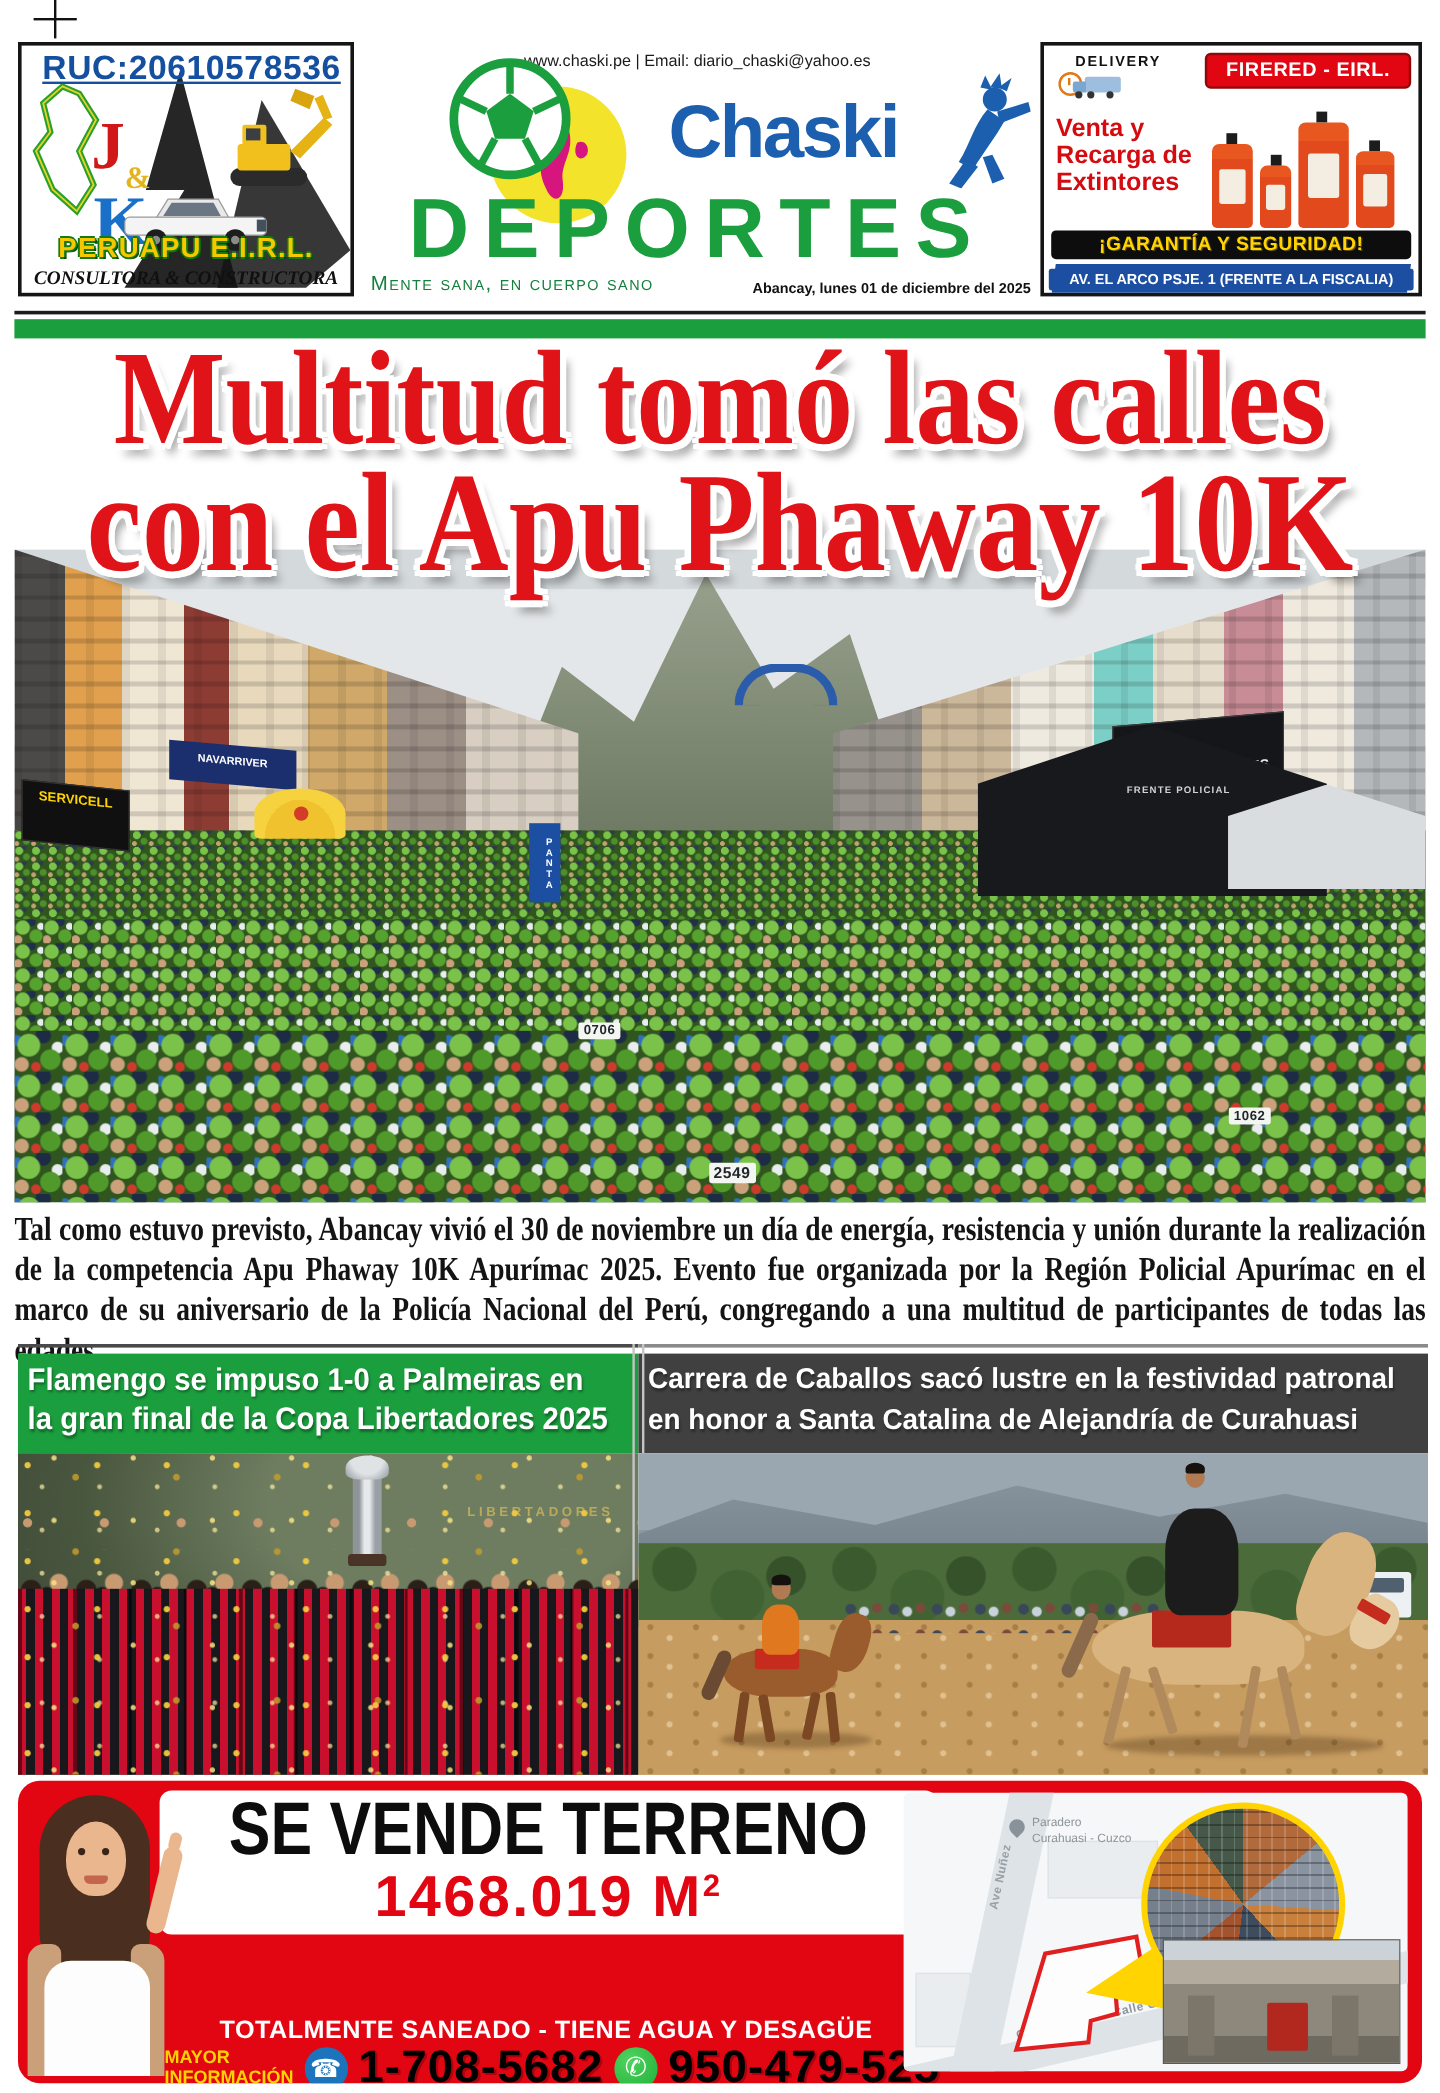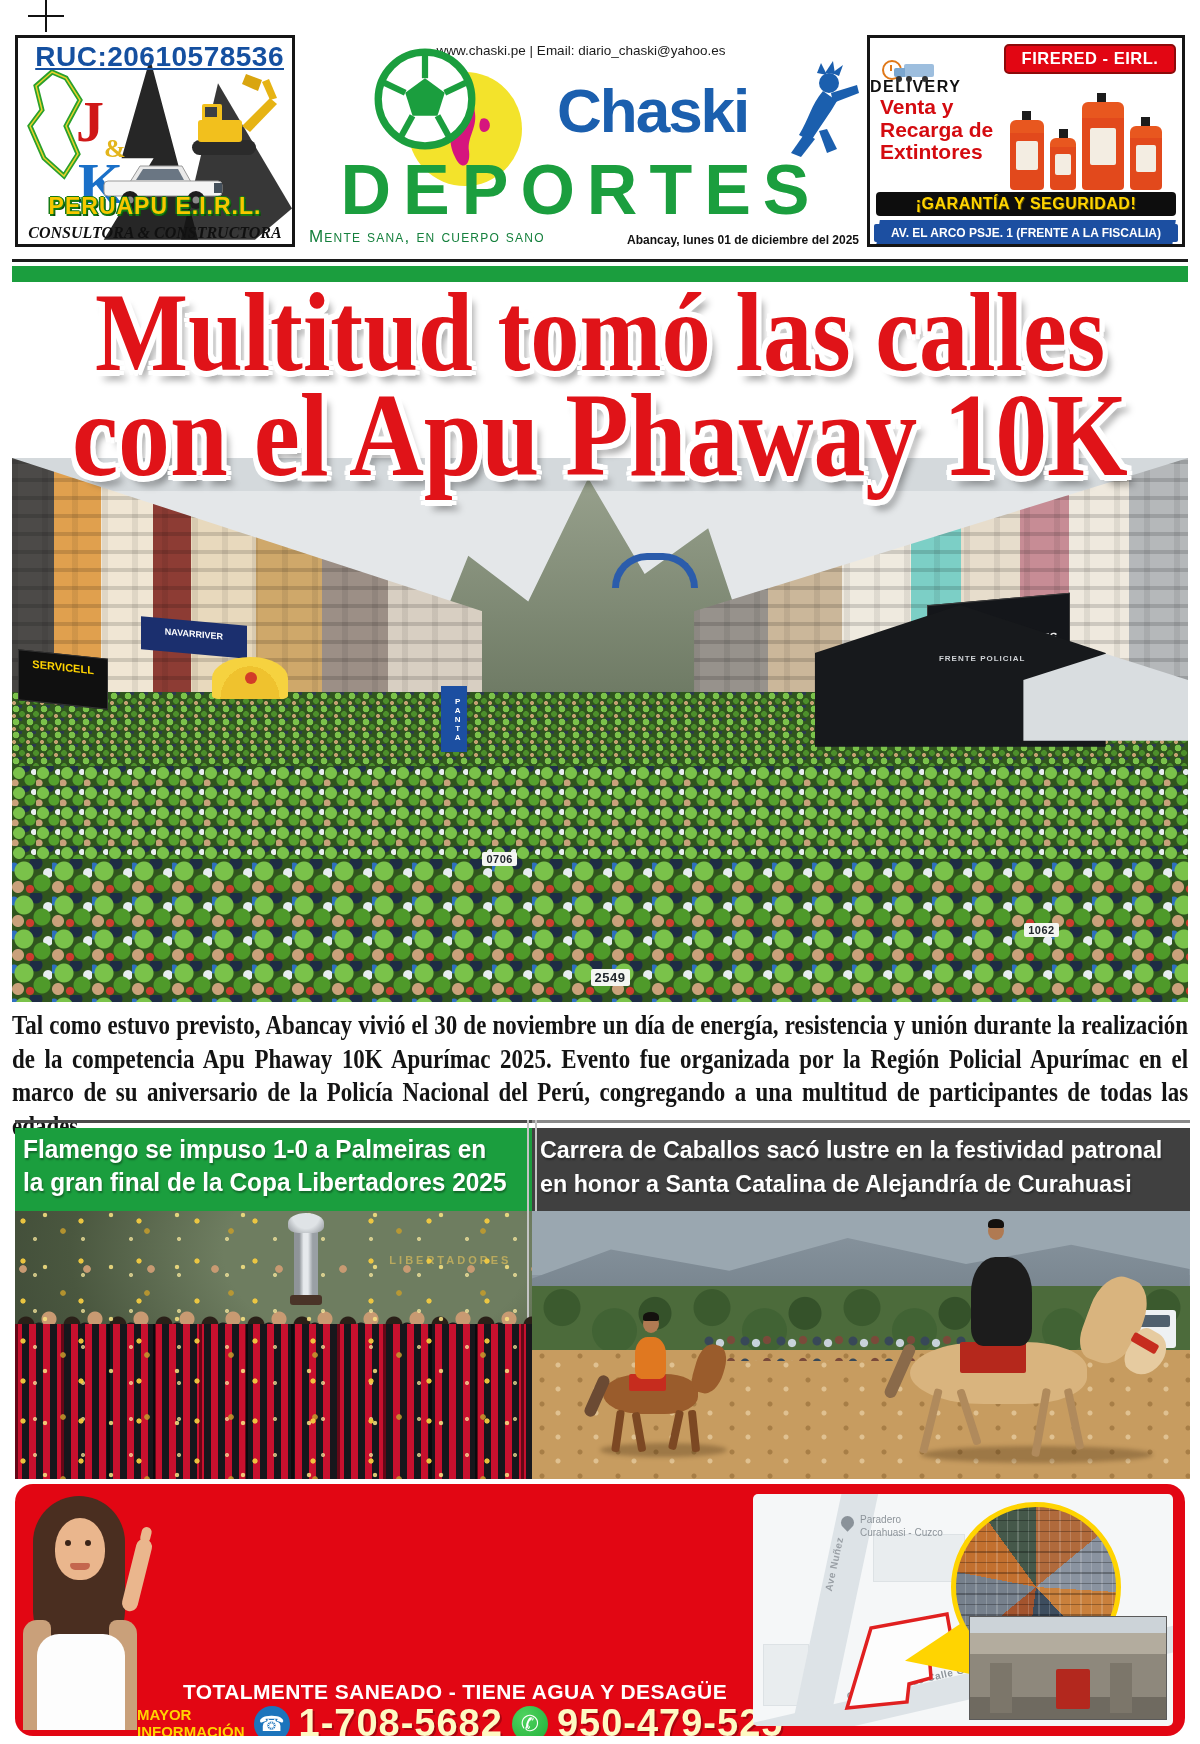--- a/index.html
+++ b/index.html
@@ -47,21 +47,21 @@
   .chaski-title{position:absolute;left:256px;top:40px;font-size:62px;font-weight:bold;color:#1b5fae;
       letter-spacing:-2px;z-index:3;}
   .chaski-figure{position:absolute;right:2px;top:26px;z-index:2;}
   .deportes{position:absolute;left:0;top:120px;width:100%;text-align:center;font-size:70px;line-height:1;
       font-weight:bold;color:#1b9e3e;letter-spacing:12px;z-index:2;}
   .motto{position:absolute;left:8px;bottom:0;font-variant:small-caps;font-size:17px;
       letter-spacing:1.2px;color:#15803d;}
   .dateline{position:absolute;right:2px;bottom:0;font-size:12px;font-weight:bold;color:#111;}
 
   
-  .delivery-lbl{position:absolute;left:0;top:6px;font-size:16px;font-weight:bold;letter-spacing:1.5px;color:#111;margin-top:34px;}
+  .delivery-lbl{position:absolute;left:26px;top:6px;font-size:12px;font-weight:bold;letter-spacing:1.5px;color:#111;}
   .clock-icon{position:absolute;left:12px;top:22px;width:16px;height:16px;border:2.5px solid #e07818;
       border-radius:50%;}
   .clock-icon::before{content:"";position:absolute;left:6px;top:3px;width:2px;height:6px;background:#e07818;}
   .truck-icon{position:absolute;left:34px;top:26px;width:30px;height:13px;background:#9dbede;border-radius:2px;}
   .truck-icon::before{content:"";position:absolute;left:-10px;top:4px;width:11px;height:9px;background:#7aa6cf;border-radius:2px 0 0 2px;}
   .truck-icon::after{content:"";position:absolute;left:2px;bottom:-5px;width:6px;height:6px;background:#333;border-radius:50%;
       box-shadow:16px 0 0 #333,-10px 0 0 #333;}
   .firered-pill{position:absolute;right:6px;top:6px;width:168px;height:26px;background:#e20613;
       border:2px solid #8d0a0a;border-radius:5px;color:#fff;font-weight:bold;font-size:16.5px;
       text-align:center;line-height:24px;letter-spacing:.5px;}
@@ -265,21 +265,21 @@
       border-radius:14px;color:#ffd401;font-weight:bold;text-align:center;padding-top:4px;}
   .black-band .bl{display:block;font-size:13.5px;line-height:1.32;letter-spacing:.2px;}
   .sv-status{position:absolute;left:110px;top:196px;width:660px;text-align:center;color:#fff;
       font-weight:bold;font-size:21px;letter-spacing:.4px;}
   .contact-row{position:absolute;left:122px;top:218px;width:648px;display:flex;align-items:center;gap:9px;}
   .info-lbl{color:#ffd401;font-weight:bold;font-size:15px;line-height:1.12;}
   .circle-icon{width:36px;height:36px;border-radius:50%;display:flex;align-items:center;justify-content:center;
       font-family:"DejaVu Sans",sans-serif;color:#fff;flex:0 0 auto;}
   .tel-icon{background:#1c74bc;font-size:21px;}
   .wa-icon{background:radial-gradient(circle at 35% 30%,#4fd35f,#1faf38);font-size:22px;}
-  .big-phone{color:#fef9c3;font-weight:bold;font-size:38px;letter-spacing:1px;white-space:nowrap;
+  .big-phone{color:#000000;font-weight:bold;font-size:38px;letter-spacing:1px;white-space:nowrap;
       text-shadow:2px 2px 0 rgba(0,0,0,.25);}
 
   
   .woman{position:absolute;left:4px;top:10px;width:128px;height:236px;z-index:4;}
   .w-hair{position:absolute;left:14px;top:2px;width:92px;height:150px;background:#4a2e20;
       border-radius:46px 46px 34px 34px;}
   .w-face{position:absolute;left:36px;top:24px;width:50px;height:62px;background:#eab68d;
       border-radius:50% 50% 46% 46%;}
   .w-face::before{content:"";position:absolute;left:10px;top:22px;width:6px;height:6px;background:#3a2418;
       border-radius:50%;box-shadow:20px 0 0 #3a2418;}
@@ -525,20 +525,28 @@
 
     <div class="woman">
       <div class="w-hair"></div>
       <div class="w-card-l"></div>
       <div class="w-card-r"></div>
       <div class="w-shirt"></div>
       <div class="w-face"></div>
       <div class="w-arm"></div>
     </div>
 
+    <div class="white-panel">
+      <div class="sv-title">
+        <span class="cond">SE VENDE TERRENO</span>
+      </div>
+      <div class="sv-area">
+        <span>1468.019 M</span><sup>2</sup>
+      </div>
+    </div>
 
 
     <div class="sv-status">TOTALMENTE SANEADO - TIENE AGUA Y DESAGÜE</div>
 
     <div class="contact-row">
       <div class="info-lbl">
         <div>MAYOR</div>
         <div>INFORMACIÓN</div>
       </div>
       <div class="circle-icon tel-icon">☎</div>

